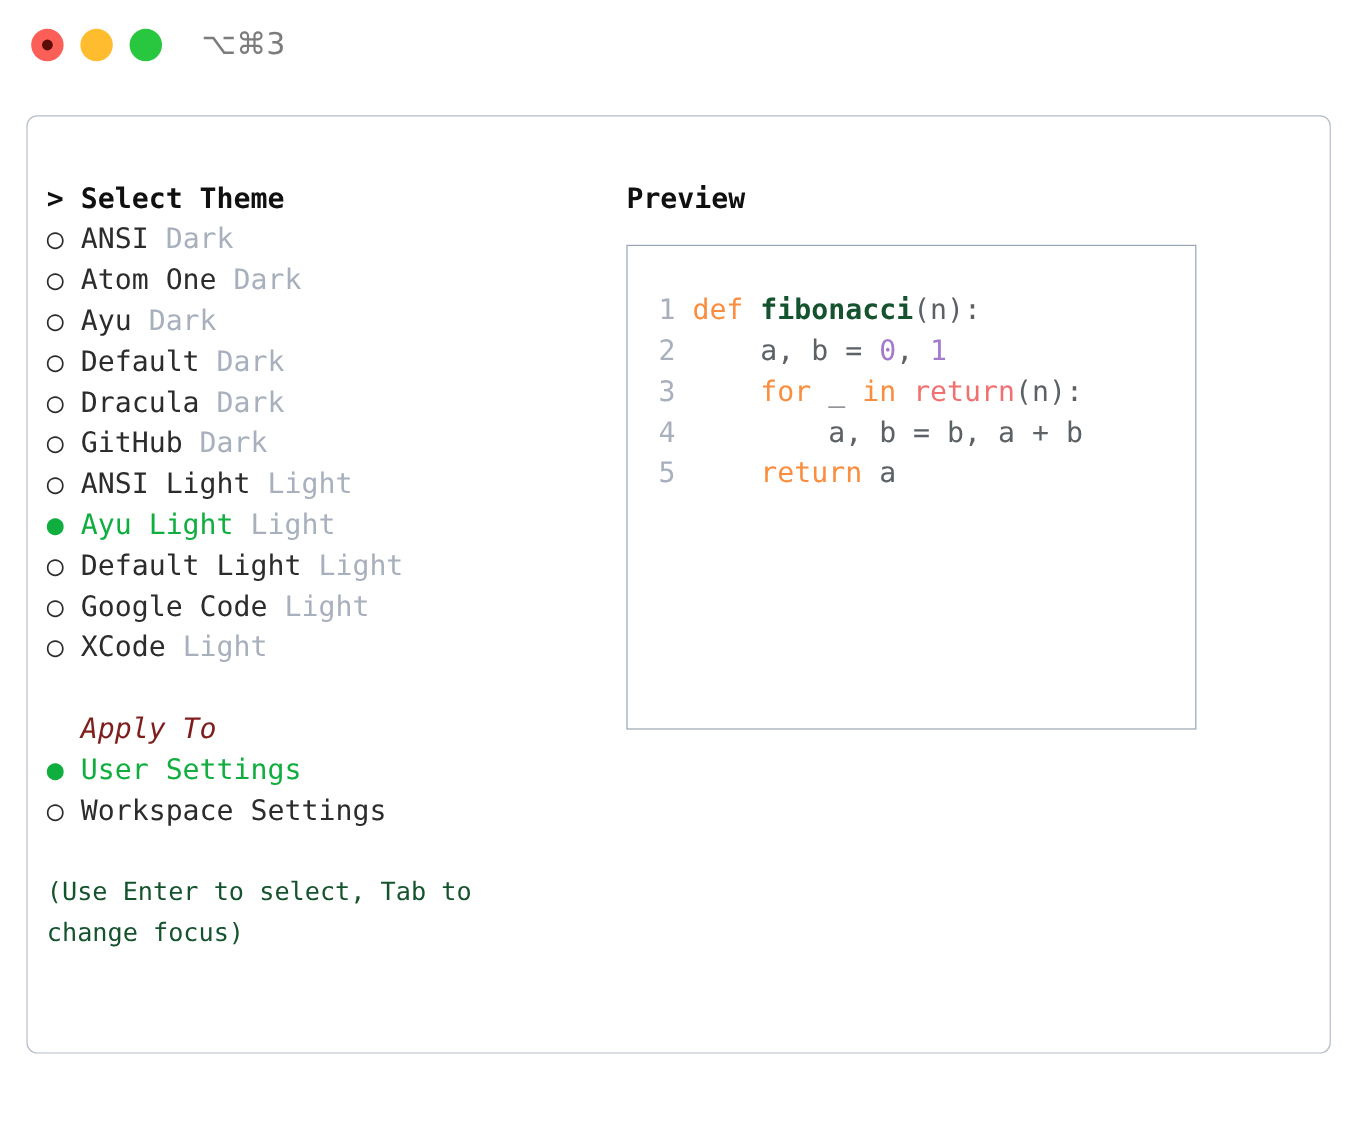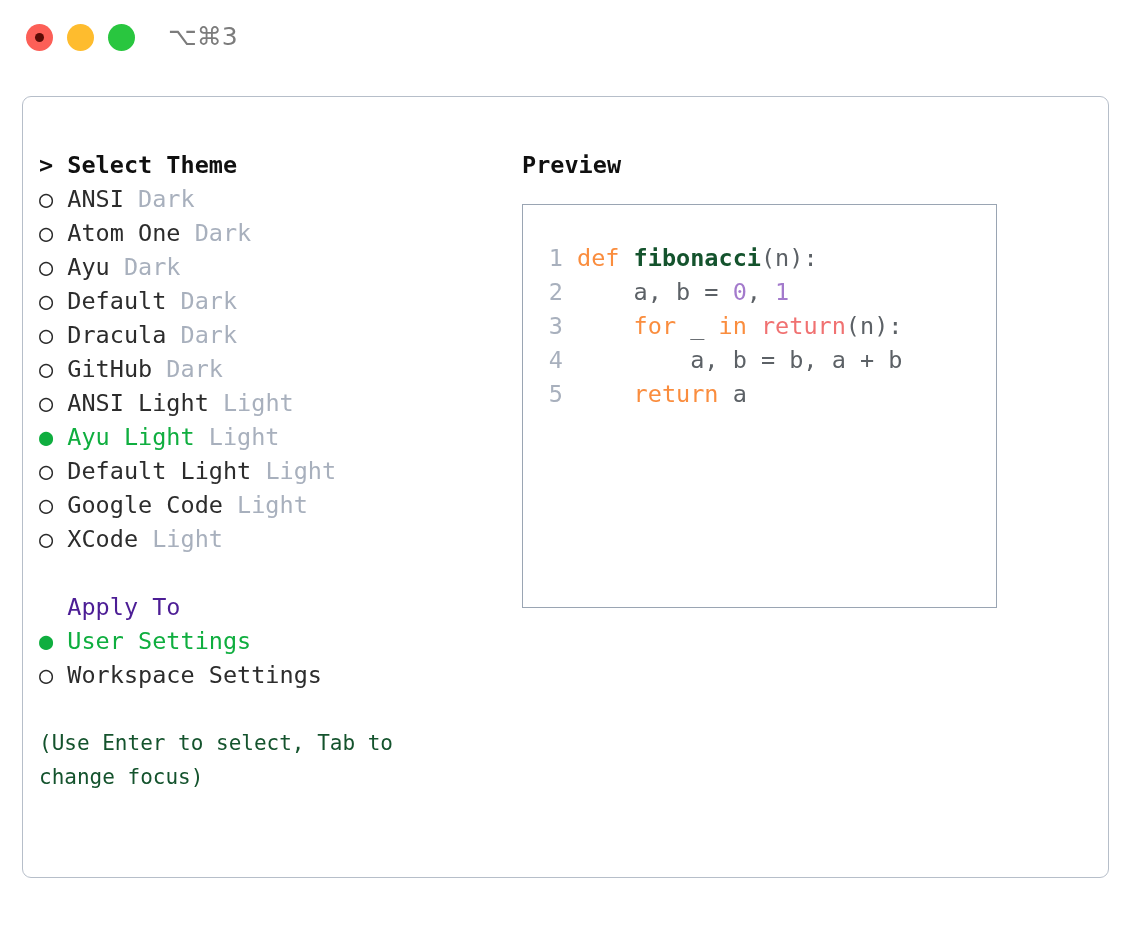--- a/index.html
+++ b/index.html
@@ -99,21 +99,22 @@
   }
   .section-title {
     font-size: 23.5px;
     line-height: 34px;
     color: #101010;
     font-weight: bold;
     white-space: pre;
   }
   .section-title.unfocused {
     font-weight: normal;
-    color: #4c1d95;
+    color: #7f1d1d;
+    font-style: italic;
   }
   .row {
     font-size: 23.5px;
     line-height: 34px;
     color: #2c2c2c;
     white-space: pre;
     display: block;
   }
   .marker { display: inline; }
   .row.selected { color: #0fae3f; }

